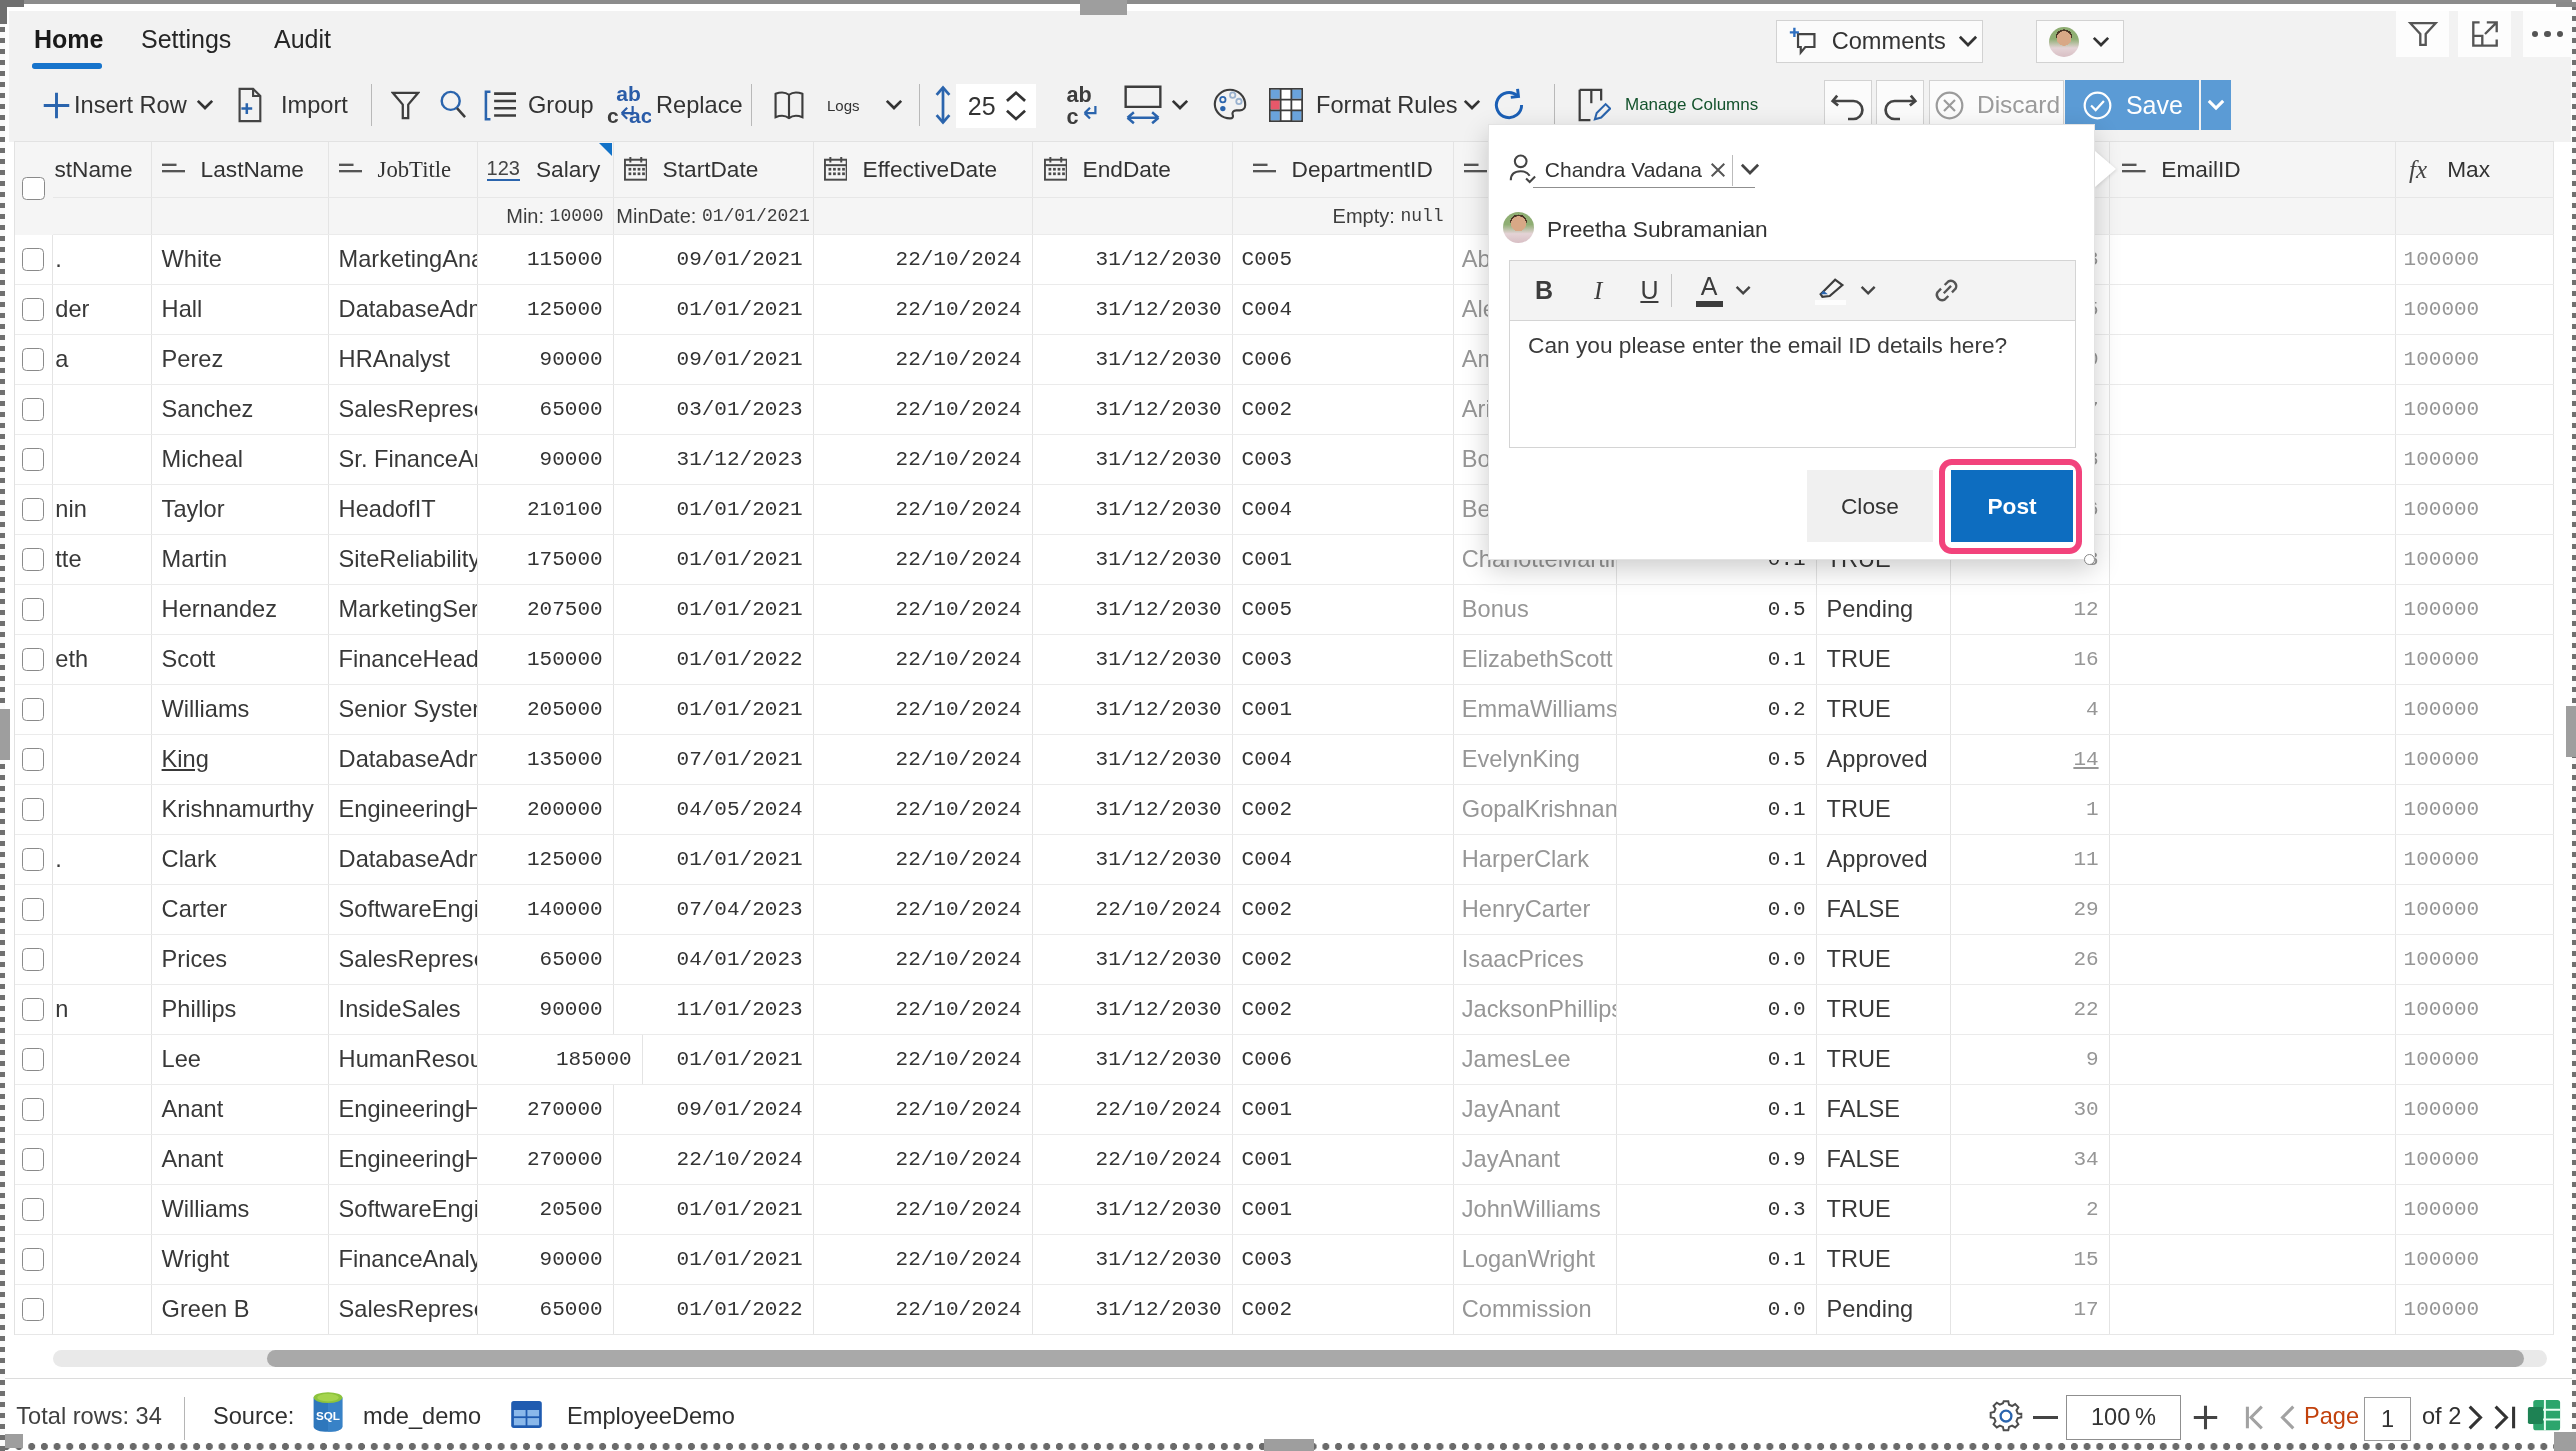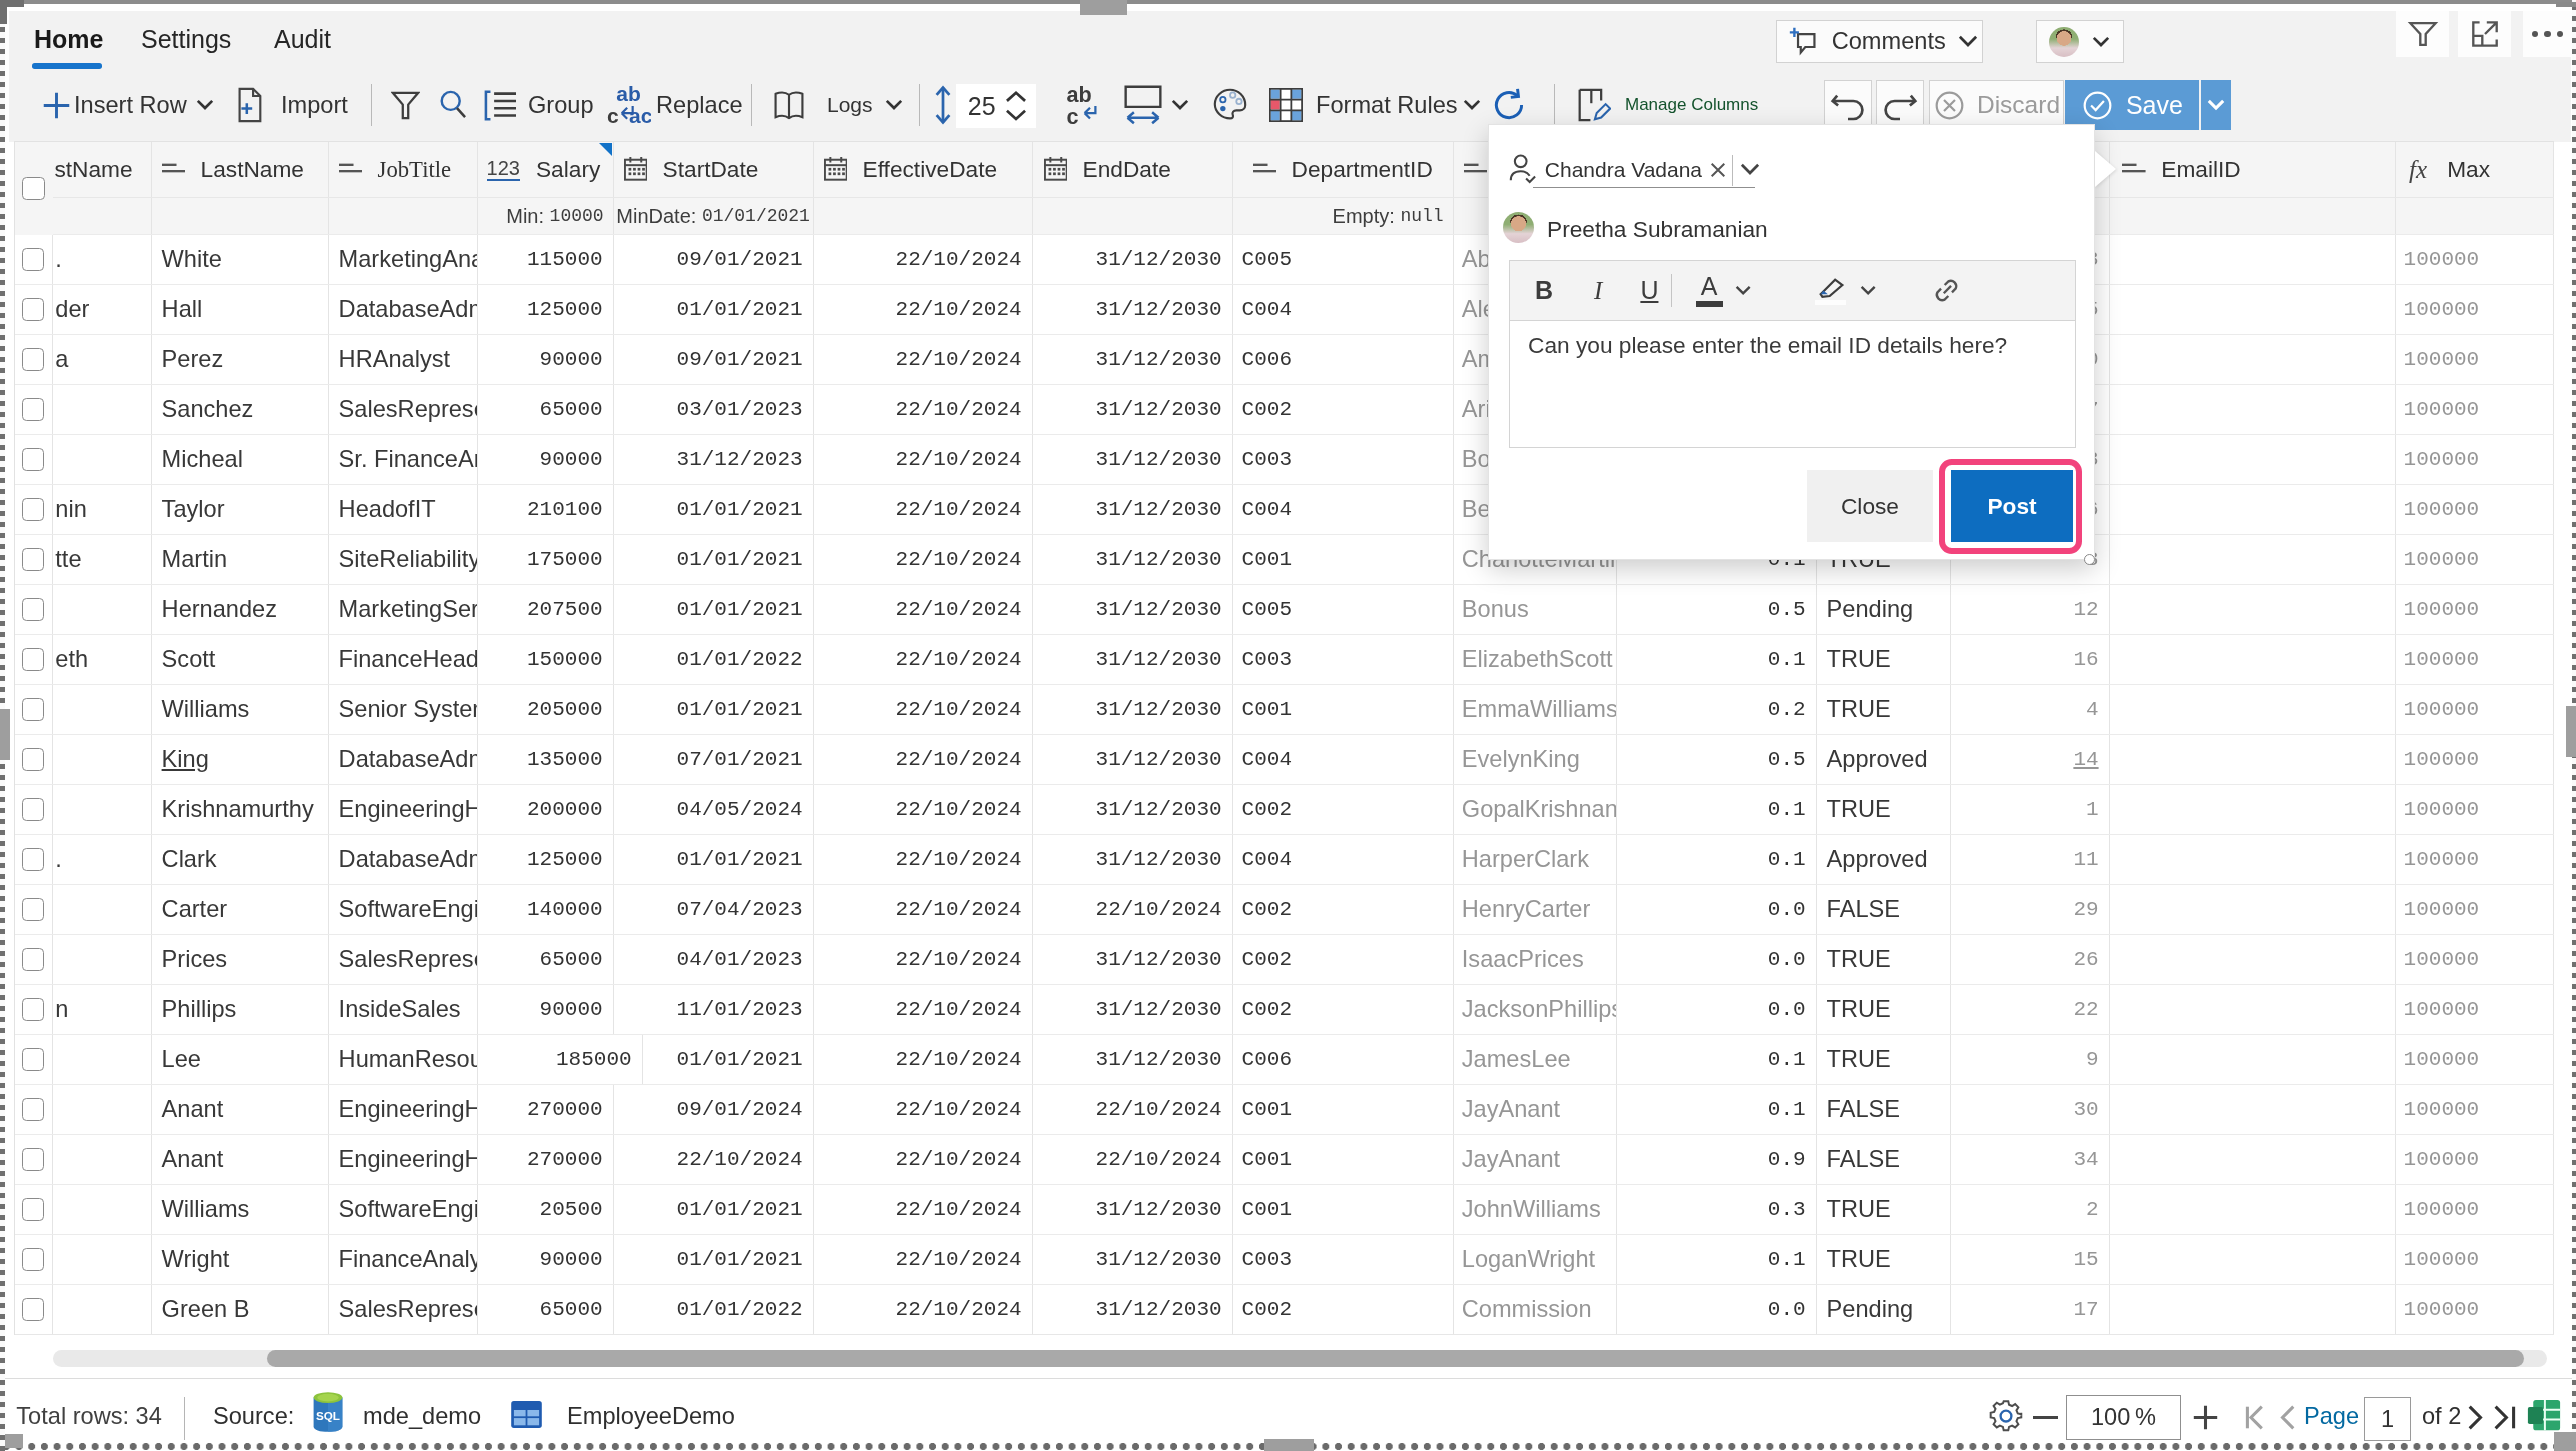--- a/index.html
+++ b/index.html
@@ -125,21 +125,21 @@
       </svg>
     </div>
 <div class="abs" style="left:656px;top:80px;height:50px;display:flex;align-items:center;font-size:23.6px;color:#333;white-space:nowrap">Replace</div>
 <div class="sep" style="left:751px"></div>
 <div class="abs" style="left:772px;top:91px">
       <svg width="34" height="29" viewBox="0 0 38 32">
         <path d="M19 4C15 1 9 1 4 3v26c5-2 11-2 15 1 4-3 10-3 15-1V3c-5-2-11-2-15 1z" fill="none" stroke="#3d3d3d" stroke-width="2.4"></path>
         <path d="M19 4v26" stroke="#3d3d3d" stroke-width="2.4"></path>
       </svg>
     </div>
-<div class="abs" style="left:827px;top:80px;height:50px;display:flex;align-items:center;font-size:21px;color:#333;white-space:nowrap">Logs</div>
+<div class="abs" style="left:827px;top:80px;height:50px;display:flex;align-items:center;font-size:15px;color:#333;white-space:nowrap">Logs</div>
 <div class="abs" style="left:885px;top:99px">
       <svg width="18" height="11.8" viewBox="0 0 20 13">
         <path d="M2 2l8 8 8-8" fill="none" stroke="#333" stroke-width="3"></path>
       </svg>
     </div>
 <div class="sep" style="left:919px"></div>
 <div class="abs" style="left:932px;top:84px">
       <svg width="22" height="42" viewBox="0 0 24 46">
         <path d="M12 4v38" stroke="#2a64ad" stroke-width="3"></path>
         <path d="M5 12l7-8 7 8M5 34l7 8 7-8" fill="none" stroke="#2a64ad" stroke-width="3"></path>
@@ -842,21 +842,21 @@
       <svg width="27" height="27" viewBox="0 0 30 30">
         <path d="M6 3v24" stroke="#a2a2a2" stroke-width="3.4"></path>
         <path d="M22 3L10 15l12 12" fill="none" stroke="#a2a2a2" stroke-width="3.4"></path>
       </svg>
     </div>
 <div class="abs" style="left:2277px;top:1404px">
       <svg width="20" height="27" viewBox="0 0 22 30">
         <path d="M18 3L6 15l12 12" fill="none" stroke="#a2a2a2" stroke-width="3.4"></path>
       </svg>
     </div>
-<div class="abs" style="left:2304px;top:1403px;font-size:23.6px;color:#0369a1">Page</div>
+<div class="abs" style="left:2304px;top:1403px;font-size:23.6px;color:#c2410c">Page</div>
 <div class="abs" style="left:2364px;top:1397px;width:47px;height:44px;border:1.8px solid #9a9a9a;background:#fff;display:flex;align-items:center;justify-content:center;font-size:23.6px;color:#333">1</div>
 <div class="abs" style="left:2422px;top:1403px;font-size:23.6px;color:#2f2f2f">of 2</div>
 <div class="abs" style="left:2466px;top:1404px">
       <svg width="20" height="27" viewBox="0 0 22 30">
         <path d="M4 3l12 12L4 27" fill="none" stroke="#333" stroke-width="3.4"></path>
       </svg>
     </div>
 <div class="abs" style="left:2492px;top:1404px">
       <svg width="27" height="27" viewBox="0 0 30 30">
         <path d="M4 3l12 12L4 27" fill="none" stroke="#333" stroke-width="3.4"></path>

